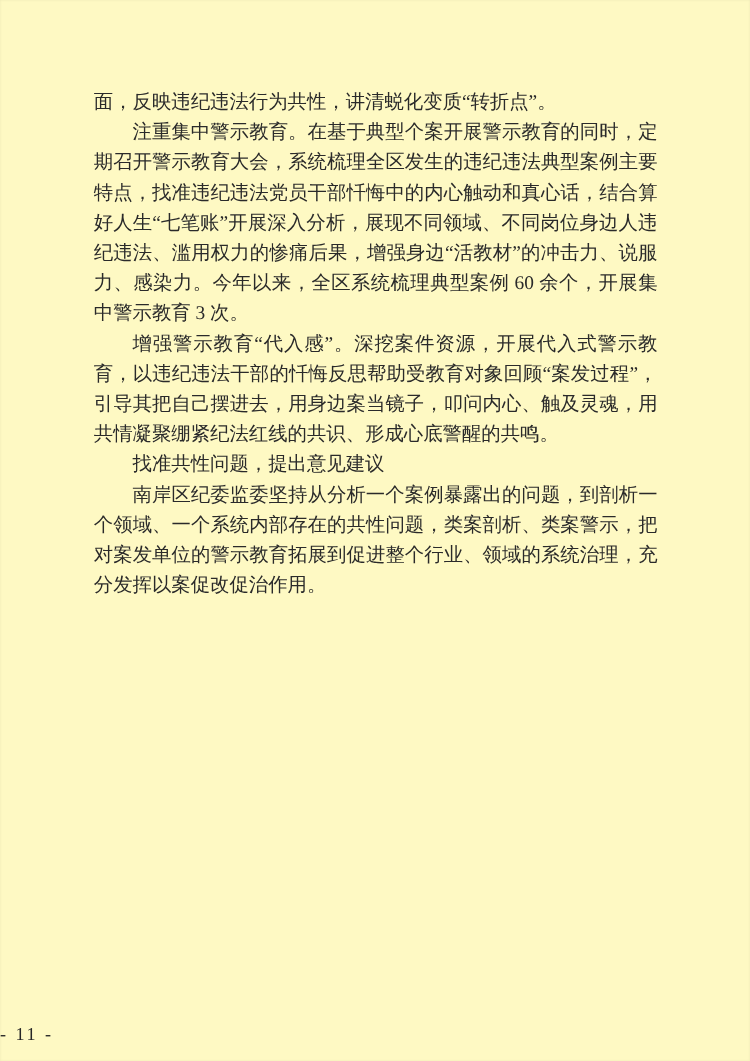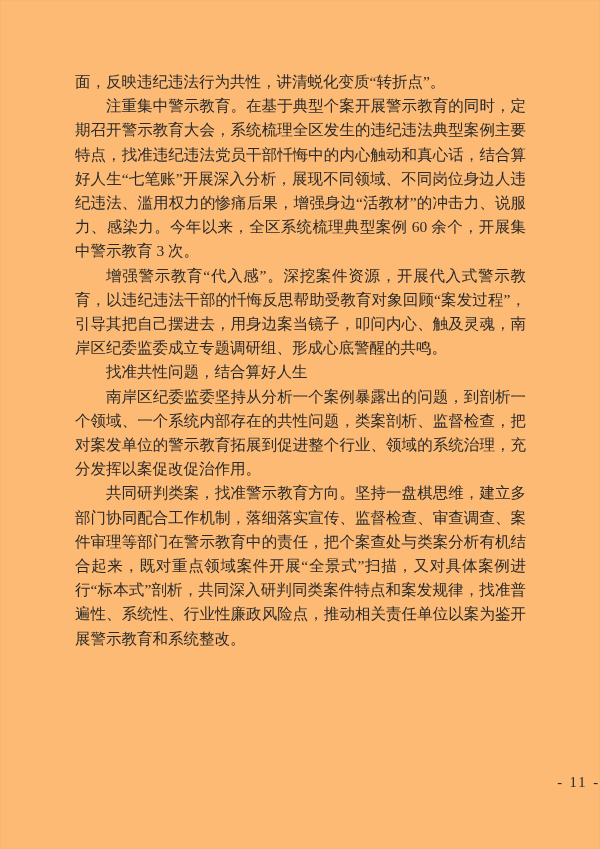--- a/index.html
+++ b/index.html
@@ -6,21 +6,21 @@
   html, body {
     margin: 0;
     padding: 0;
     background: #f4f4f2;
   }
   .page {
     position: relative;
     width: 600px;
     height: 849px;
     margin: 0 auto;
-    background: #fdba74;
+    background: #fef9c3;
     overflow: hidden;
     box-sizing: border-box;
     font-family: "Liberation Serif", "DejaVu Serif", serif;
     color: #2a2a2a;
     box-shadow: 0 0 2px rgba(0,0,0,0.08) inset;
   }
   .body-text {
     position: absolute;
     left: 75px;
     top: 70px;
@@ -34,40 +34,39 @@
     text-justify: inter-ideograph;
     word-break: break-all;
     letter-spacing: 0;
   }
   .para.indent {
     text-indent: 31px;
   }
   .footer {
     position: absolute;
     left: 0;
-    top: 773px;
+    top: 819px;
     width: 100%;
-    text-align: right;
+    text-align: left;
   }
   .pagenum {
     font-size: 14.5px;
     letter-spacing: 2px;
     color: #262626;
     font-family: "Liberation Serif", "DejaVu Serif", serif;
   }
 </style>
 </head>
 <body>
 
 <div class="page">
   <main class="body-text">
 
   <p class="para">面，反映违纪违法行为共性，讲清蜕化变质“转折点”。</p>
       <p class="para indent">注重集中警示教育。在基于典型个案开展警示教育的同时，定期召开警示教育大会，系统梳理全区发生的违纪违法典型案例主要特点，找准违纪违法党员干部忏悔中的内心触动和真心话，结合算好人生“七笔账”开展深入分析，展现不同领域、不同岗位身边人违纪违法、滥用权力的惨痛后果，增强身边“活教材”的冲击力、说服力、感染力。今年以来，全区系统梳理典型案例 60 余个，开展集中警示教育 3 次。</p>
-      <p class="para indent">增强警示教育“代入感”。深挖案件资源，开展代入式警示教育，以违纪违法干部的忏悔反思帮助受教育对象回顾“案发过程”，引导其把自己摆进去，用身边案当镜子，叩问内心、触及灵魂，南岸区纪委监委成立专题调研组、形成心底警醒的共鸣。</p>
-      <p class="para indent">找准共性问题，结合算好人生</p>
-      <p class="para indent">南岸区纪委监委坚持从分析一个案例暴露出的问题，到剖析一个领域、一个系统内部存在的共性问题，类案剖析、监督检查，把对案发单位的警示教育拓展到促进整个行业、领域的系统治理，充分发挥以案促改促治作用。</p>
-      <p class="para indent">共同研判类案，找准警示教育方向。坚持一盘棋思维，建立多部门协同配合工作机制，落细落实宣传、监督检查、审查调查、案件审理等部门在警示教育中的责任，把个案查处与类案分析有机结合起来，既对重点领域案件开展“全景式”扫描，又对具体案例进行“标本式”剖析，共同深入研判同类案件特点和案发规律，找准普遍性、系统性、行业性廉政风险点，推动相关责任单位以案为鉴开展警示教育和系统整改。</p>
+      <p class="para indent">增强警示教育“代入感”。深挖案件资源，开展代入式警示教育，以违纪违法干部的忏悔反思帮助受教育对象回顾“案发过程”，引导其把自己摆进去，用身边案当镜子，叩问内心、触及灵魂，用共情凝聚绷紧纪法红线的共识、形成心底警醒的共鸣。</p>
+      <p class="para indent">找准共性问题，提出意见建议</p>
+      <p class="para indent">南岸区纪委监委坚持从分析一个案例暴露出的问题，到剖析一个领域、一个系统内部存在的共性问题，类案剖析、类案警示，把对案发单位的警示教育拓展到促进整个行业、领域的系统治理，充分发挥以案促改促治作用。</p>
     </main>
   <footer class="footer">
     <span class="pagenum">- 11 -</span>
   </footer>
 </div>
 
 </body></html>

